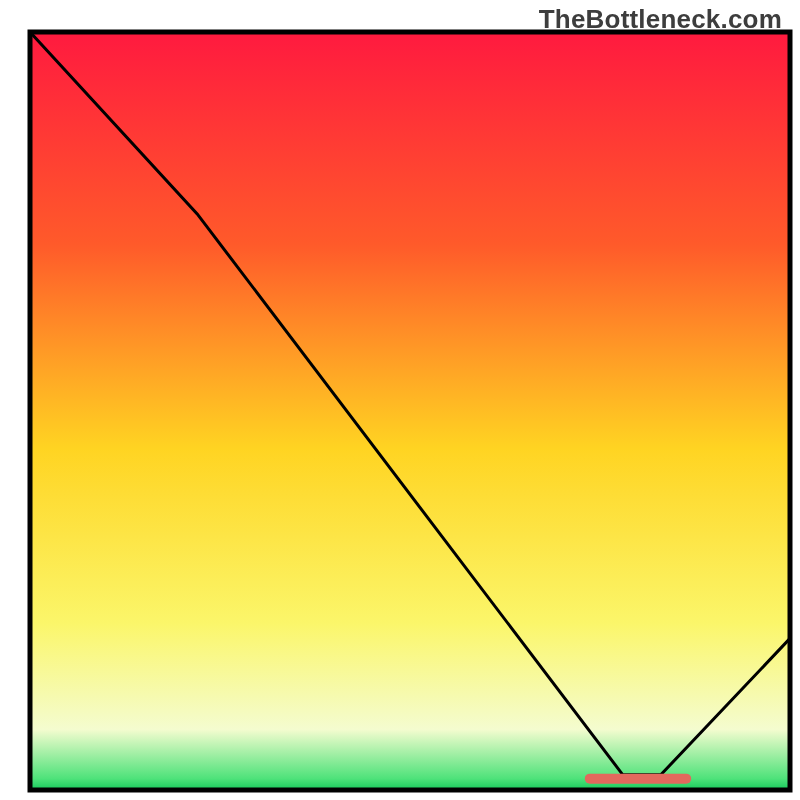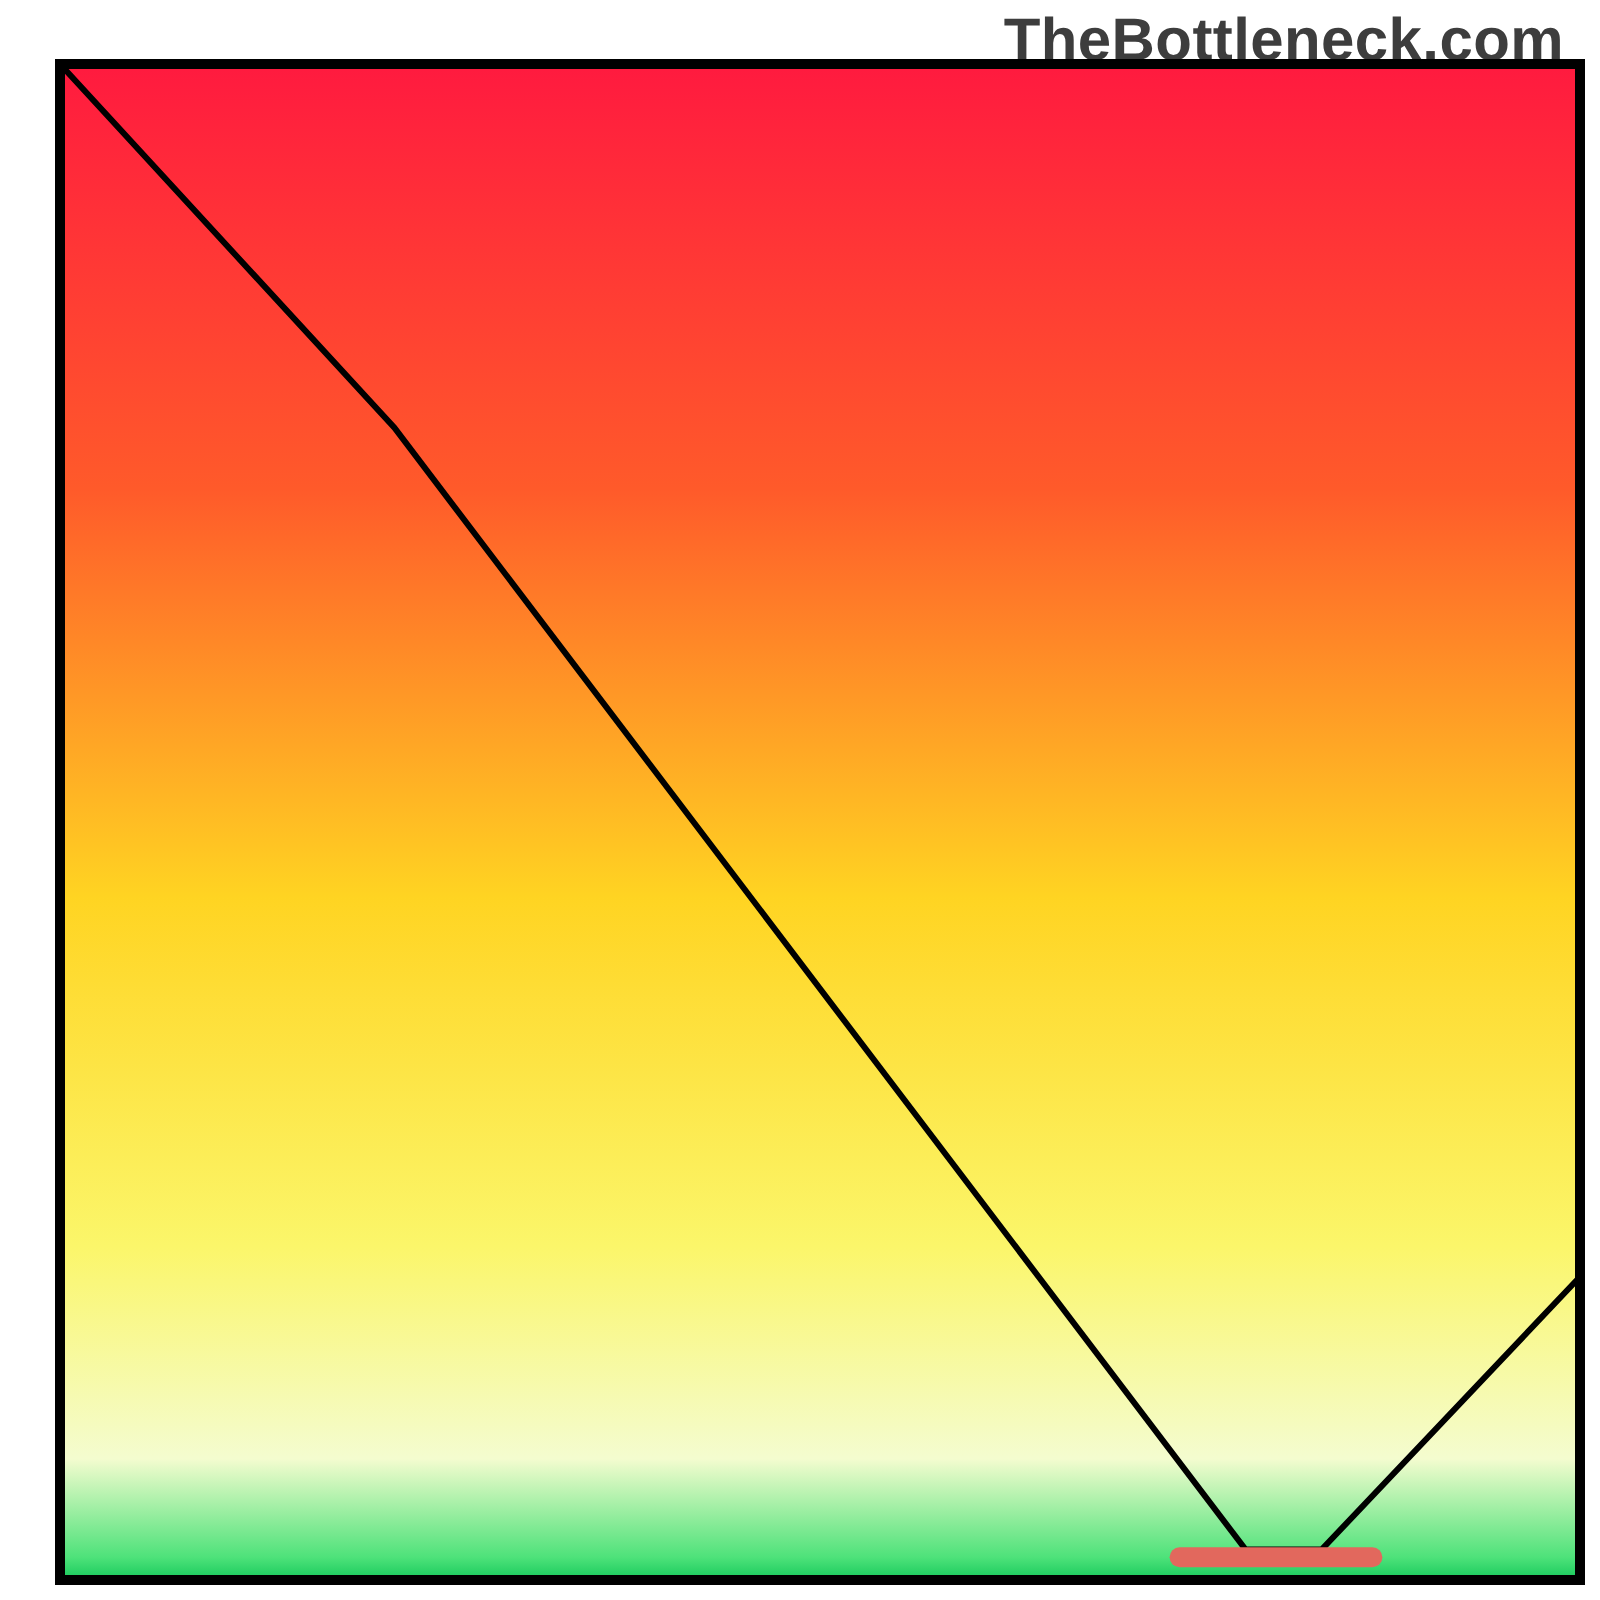--- a/index.html
+++ b/index.html
@@ -13,21 +13,21 @@
   }
   .stage {
     position: relative;
     width: 800px;
     height: 800px;
   }
   .watermark {
     position: absolute;
     top: 4px;
     right: 18px;
-    font-size: 30px;
+    font-size: 26px;
     font-weight: 600;
     color: #3d3d3d;
     letter-spacing: 0.2px;
   }
   svg.plot {
     position: absolute;
     left: 0;
     top: 0;
   }
 </style>

